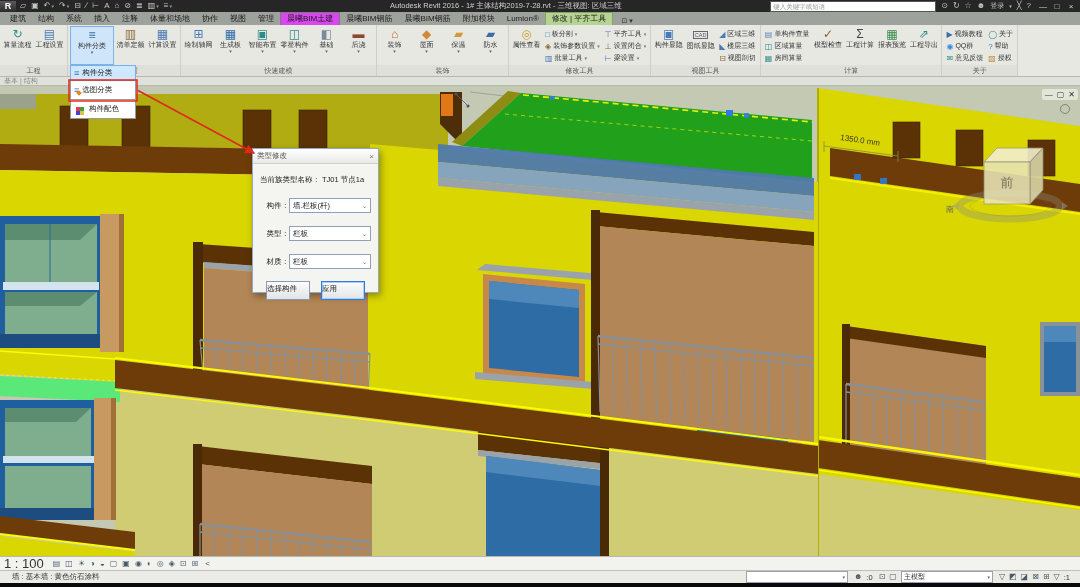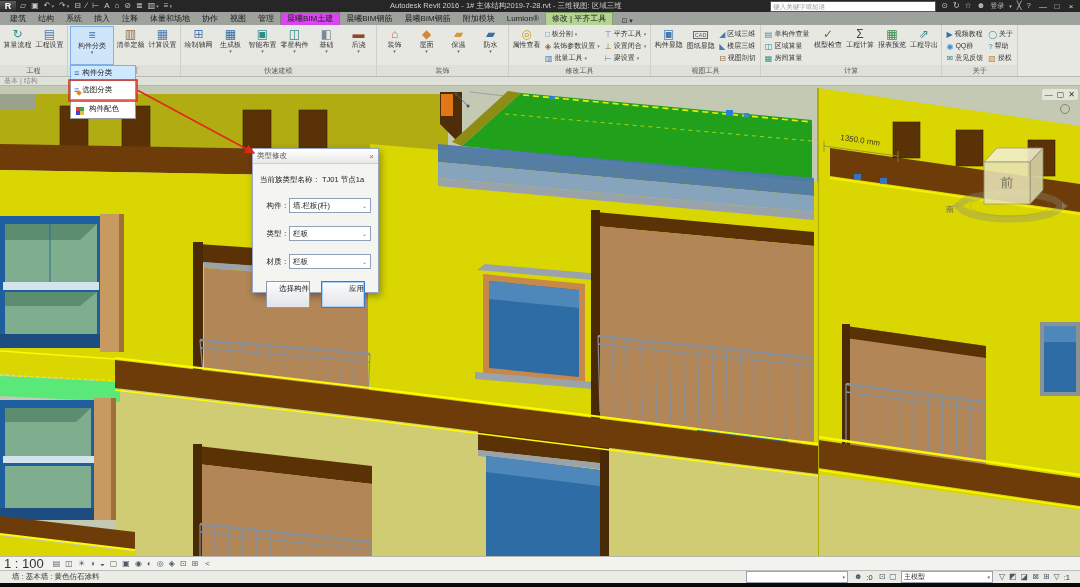--- a/index.html
+++ b/index.html
@@ -77,22 +77,22 @@
   #dlg-title{height:14px;background:linear-gradient(#ffffff,#e9e9e6);border-bottom:1px solid #cfcfca;
     display:flex;align-items:center;justify-content:space-between;padding:0 4px;color:#555;font-size:7.5px;}
   #dlg-close{color:#777;font-size:8px;}
   #dlg-name{margin:11px 5px 0 7px;color:#222;font-size:7.5px;display:flex;gap:2px;white-space:nowrap;}
   .fld{display:flex;align-items:center;margin:13px 7px 0 9px;}
   .fld .flabel{width:27px;color:#222;font-size:7.5px;text-align:right;}
   .sel{flex:1;height:13px;border:1px solid #8fa0b8;background:#fff;display:flex;align-items:center;
     justify-content:space-between;padding:0 3px;font-size:7.5px;color:#222;}
   .sel .caret{font-size:6px;color:#667;}
   #dlg-btns{display:flex;justify-content:center;gap:11px;margin-top:12px;}
-  .dbtn{width:44px;height:27px;border:1px solid #8a9ab0;background:linear-gradient(#fcfcfc,#e2e4e8);
-    font-size:7.5px;line-height:14px;text-align:right;color:#222;box-sizing:border-box;}
+  .dbtn{width:44px;height:19px;border:1px solid #8a9ab0;background:linear-gradient(#fcfcfc,#e2e4e8);
+    font-size:7.5px;line-height:14px;text-align:left;color:#222;box-sizing:border-box;}
   .dbtn.focused{border:1px solid #2d7de0;box-shadow:inset 0 0 0 1px #a8d0f8;}
 
   
   #viewbar{position:absolute;left:0;top:556px;width:1080px;height:14px;background:#f2f2ee;
     border-top:1px solid #b8b8b0;display:flex;align-items:center;gap:5px;padding-left:4px;box-sizing:border-box;}
   #vb-scale{font-size:13px;color:#333;margin-right:4px;}
   .vbi{font-size:8px;color:#4a5a6a;line-height:10px;}
   #vb-collapse{font-size:8px;color:#555;margin-left:2px;}
 
   

